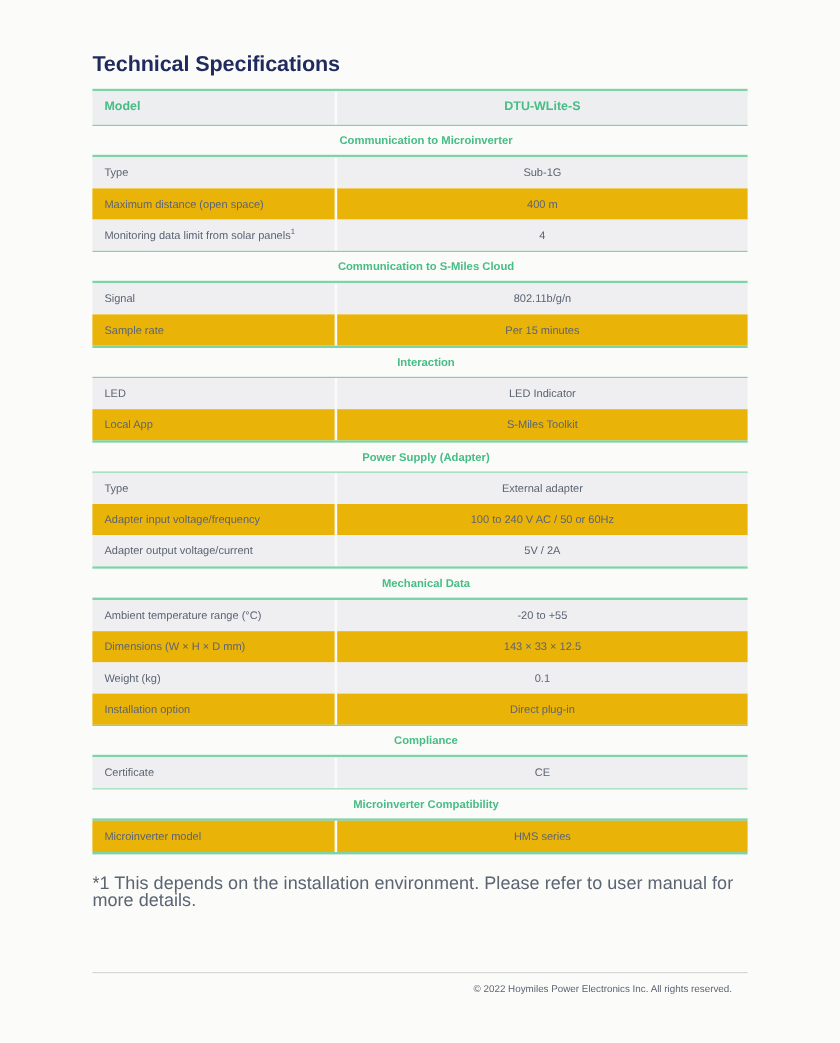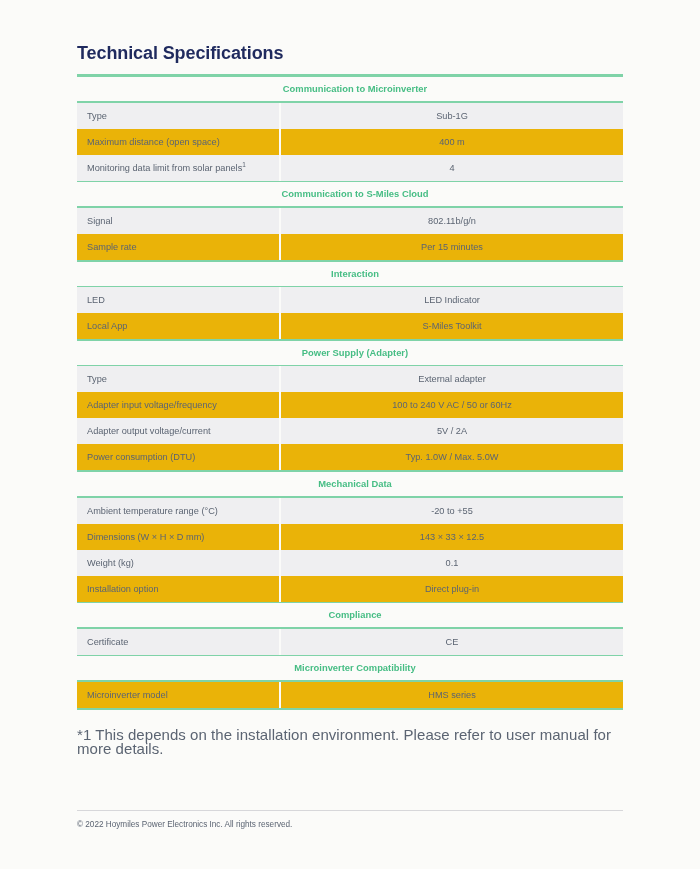--- a/index.html
+++ b/index.html
@@ -122,23 +122,24 @@
   .footer-rule {
     position: absolute;
     left: 77px;
     top: 810px;
     width: 546px;
     height: 1px;
     background: #d7d7da;
   }
   .footer-copy {
     position: absolute;
-    left: 77px;
+    left: 64px;
     top: 819px;
     width: 546px;
+    text-align: right;
     font-size: 8.2px;
     color: #5b6472;
     line-height: 12px;
   }
   sup.fn {
     font-size: 6.4px;
     vertical-align: super;
     line-height: 0;
   }
 </style>
@@ -154,20 +155,25 @@
       <col class="c-label">
       <col class="c-gap">
       <col class="c-value">
     </colgroup>
     <tbody id="table-body">
         <tr class="rule-green">
           <td colspan="3">
             <div></div>
           </td>
         </tr>
+        <tr class="model-row">
+          <td class="label">Model</td>
+          <td class="gap"></td>
+          <td class="value">DTU-WLite-S</td>
+        </tr>
         <tr class="rule-green">
           <td colspan="3">
             <div></div>
           </td>
         </tr>
         <tr class="section-row">
           <td colspan="3">Communication to Microinverter</td>
         </tr>
         <tr class="rule-green">
           <td colspan="3">
@@ -255,25 +261,20 @@
         </tr>
         <tr class="data-row plain">
           <td class="label"><span>Adapter input voltage/frequency</span></td>
           <td class="gap"></td>
           <td class="value">100 to 240 V AC / 50 or 60Hz</td>
         </tr>
         <tr class="data-row shaded">
           <td class="label"><span>Adapter output voltage/current</span></td>
           <td class="gap"></td>
           <td class="value">5V / 2A</td>
-        </tr>
-        <tr class="data-row plain">
-          <td class="label"><span>Power consumption (DTU)</span></td>
-          <td class="gap"></td>
-          <td class="value">Typ. 1.0W / Max. 5.0W</td>
         </tr>
         <tr class="rule-green">
           <td colspan="3">
             <div></div>
           </td>
         </tr>
         <tr class="section-row">
           <td colspan="3">Mechanical Data</td>
         </tr>
         <tr class="rule-green">

